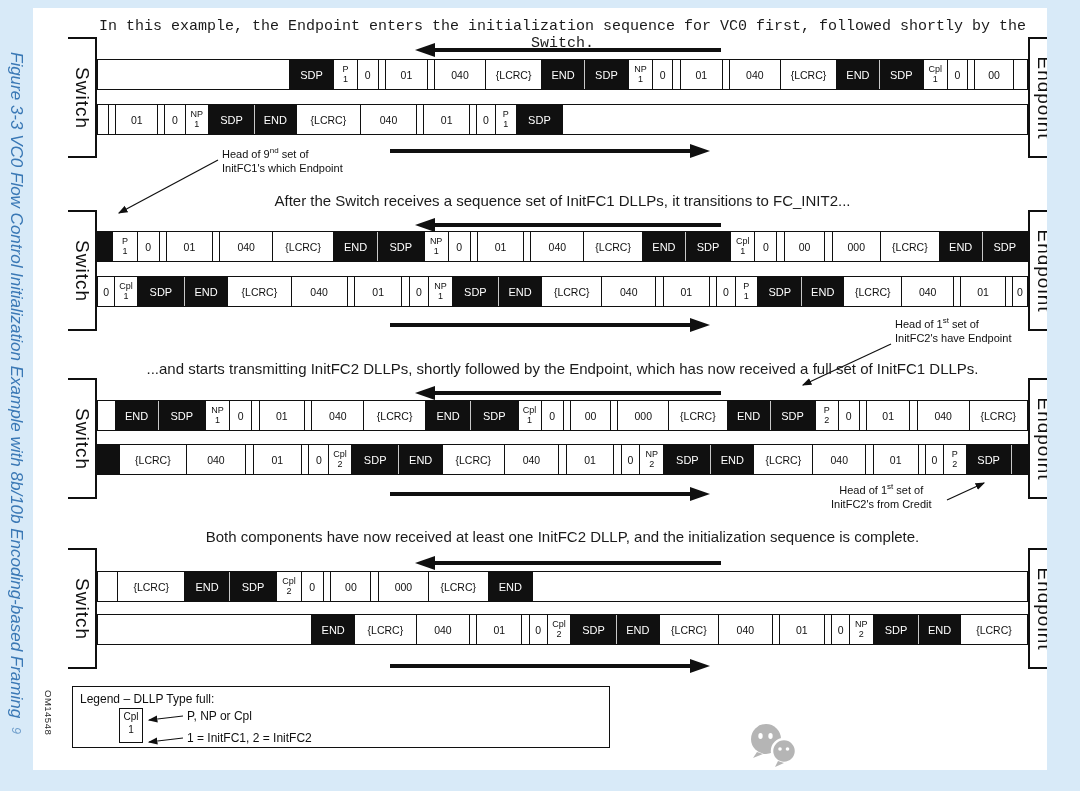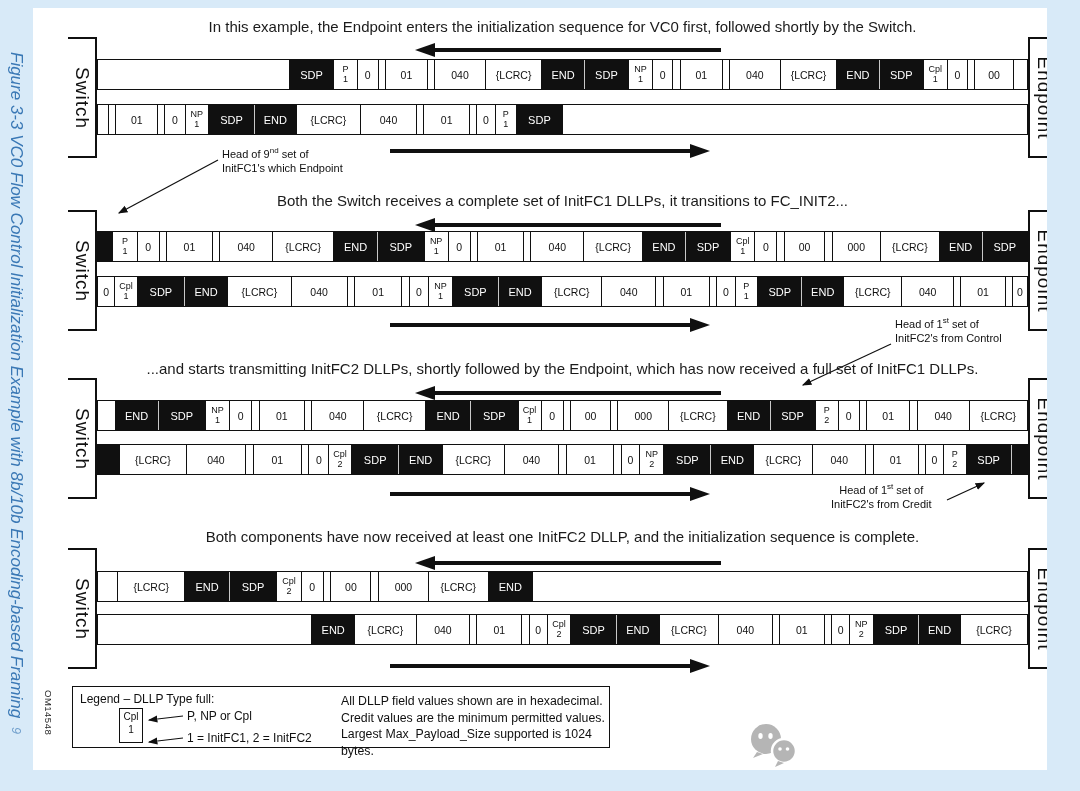--- a/index.html
+++ b/index.html
@@ -81,21 +81,21 @@
   #watermark .txt { font-size:30px; color:#b9b9b9; letter-spacing:1px; white-space:nowrap; }
 </style>
 </head>
 <body>
 
 <div id="figure-title"><span>Figure 3-3 VC0 Flow Control Initialization Example with 8b/10b Encoding-based Framing</span><span class="pageglyph">9</span></div>
 
 <div id="canvas">
 
   <div id="sections-host">
-      <div class="caption" style="top: 10px;">In this example, the Endpoint enters the initialization sequence for VC0 first, followed shortly by the Switch.</div>
+      <div class="caption" style="top: 10px; font-family: Liberation Mono, monospace;">In this example, the Endpoint enters the initialization sequence for VC0 first, followed shortly by the Switch.</div>
       <div class="arrow left" style="left: 382px; top: 35px; width: 306px;">
         <div class="bar"></div>
         <div class="head"></div>
       </div>
       <div class="brk sw" style="left: 35px; top: 29px;">
         <span>Switch</span>
       </div>
       <div class="brk ep" style="left: 995px; top: 29px;">
         <span>Endpoint</span>
       </div>
@@ -157,21 +157,21 @@
           <span>P</span>
           <span>1</span>
         </div>
         <div class="cell b" style="flex: 44 44 0px;">SDP</div>
         <div class="cell s" style="flex: 455 455 0px;"></div>
       </div>
       <div class="arrow right" style="left: 357px; top: 136px; width: 320px;">
         <div class="bar"></div>
         <div class="head"></div>
       </div>
-      <div class="caption" style="top: 184px;">Both the Switch receives a complete set of InitFC1 DLLPs, it transitions to FC_INIT2...</div>
+      <div class="caption" style="top: 184px;">After the Switch receives a sequence set of InitFC1 DLLPs, it transitions to FC_INIT2...</div>
       <div class="arrow left" style="left: 382px; top: 210px; width: 306px;">
         <div class="bar"></div>
         <div class="head"></div>
       </div>
       <div class="brk sw" style="left: 35px; top: 202px;">
         <span>Switch</span>
       </div>
       <div class="brk ep" style="left: 995px; top: 202px;">
         <span>Endpoint</span>
       </div>
@@ -413,21 +413,21 @@
         <div class="head"></div>
       </div>
     </div>
 
   <div class="ann" id="ann1" style="left:189px;top:138px;">
     <span>Head of 9</span><sup>nd</sup><span> set of</span><br>
     <span>InitFC1's which Endpoint</span>
   </div>
   <div class="ann" id="ann2" style="left:862px;top:308px;">
     <span>Head of 1</span><sup>st</sup><span> set of</span><br>
-    <span>InitFC2's from Control</span>
+    <span>InitFC2's have Endpoint</span>
   </div>
   <div class="ann" id="ann3" style="left:798px;top:474px;">
     <span>Head of 1</span><sup>st</sup><span> set of</span><br>
     <span>InitFC2's from Credit</span>
   </div>
 
   <svg id="connectors" width="1014" height="762">
     <defs>
       <marker id="ah" markerWidth="10" markerHeight="8" refX="7" refY="3" orient="auto">
         <path d="M0,0 L8,3 L0,6 z" fill="#101010"></path>
@@ -443,25 +443,20 @@
     <div class="mini">
       <div>Cpl</div>
       <div>1</div>
     </div>
     <svg style="position:absolute;left:70px;top:22px;" width="44" height="40">
       <path d="M40,7 L6,11" stroke="#101010" stroke-width="1.2" fill="none" marker-end="url(#ah)"></path>
       <path d="M40,29 L6,33" stroke="#101010" stroke-width="1.2" fill="none" marker-end="url(#ah)"></path>
     </svg>
     <div class="l1">P, NP or Cpl</div>
     <div class="l2">1 = InitFC1, 2 = InitFC2</div>
-    <div class="notes">
-      <div>All DLLP field values shown are in hexadecimal.</div>
-      <div>Credit values are the minimum permitted values.</div>
-      <div>Largest Max_Payload_Size supported is 1024 bytes.</div>
-    </div>
   </div>
 
   <div id="plate">OM14548</div>
 
   <div id="watermark">
     <svg width="50" height="46" viewBox="0 0 50 46">
       <circle cx="17" cy="17" r="15" fill="#b5b5b5"></circle>
       <ellipse cx="11.5" cy="14" rx="2.2" ry="3" fill="#ffffff"></ellipse>
       <ellipse cx="21.5" cy="14" rx="2.2" ry="3" fill="#ffffff"></ellipse>
       <path d="M8,30 L4,36 L14,32 z" fill="#b5b5b5"></path>

